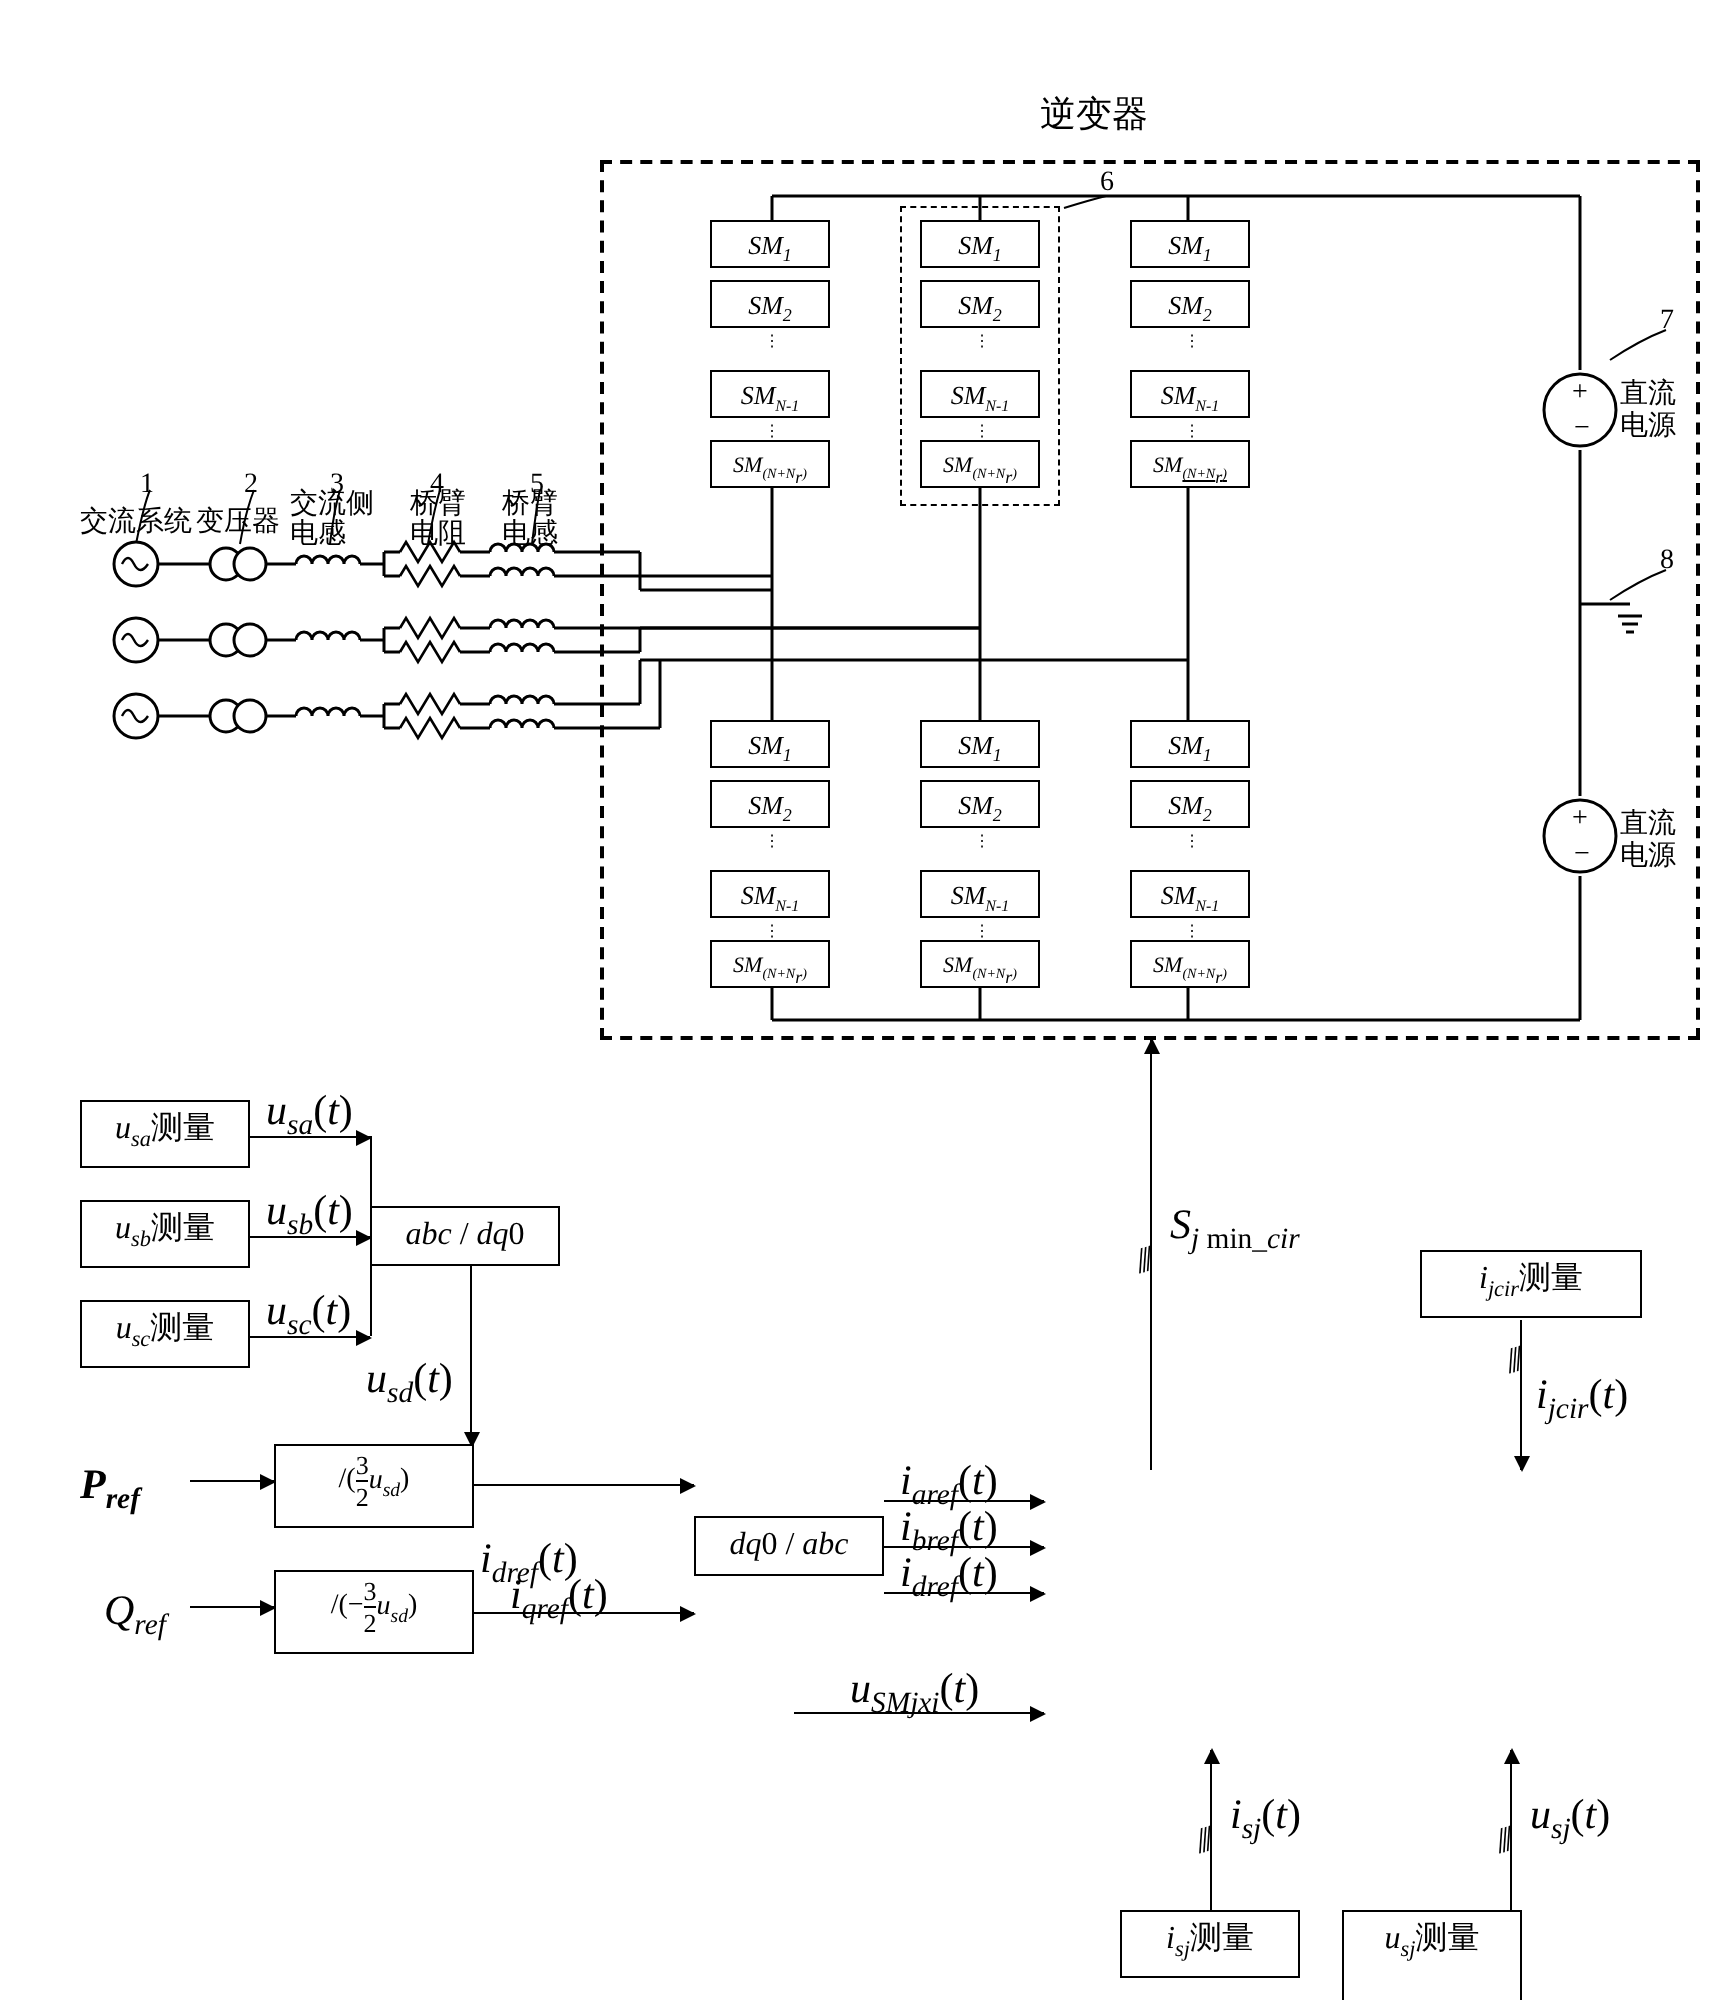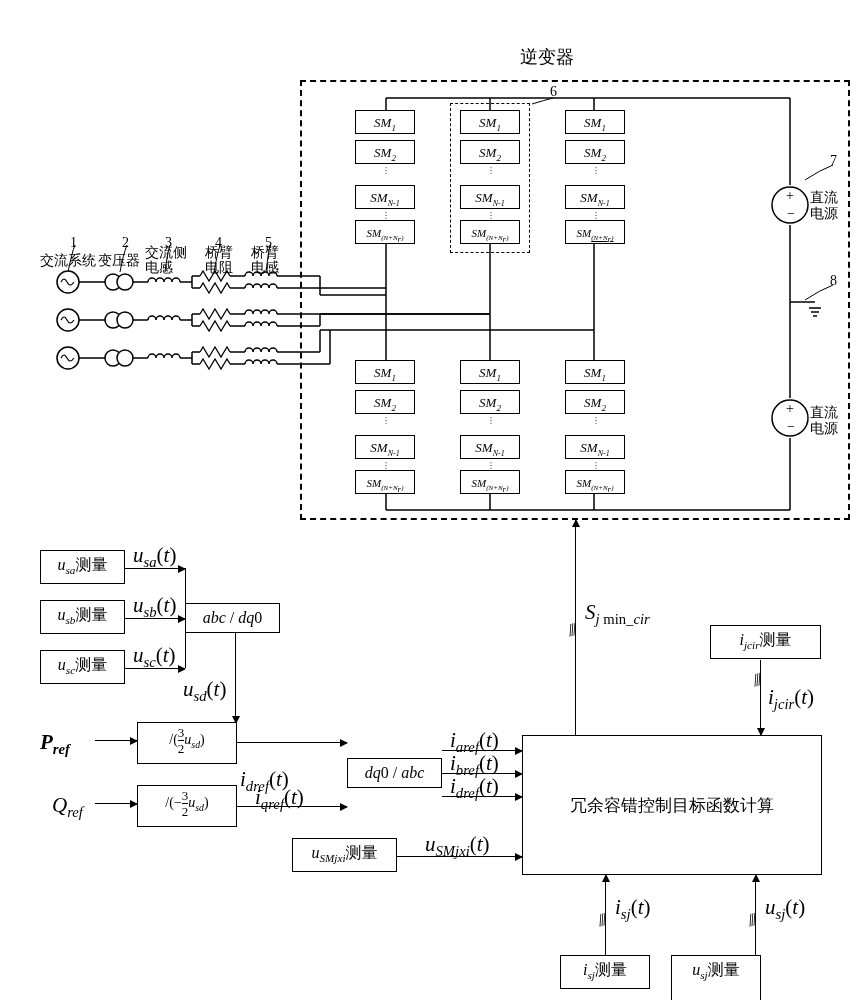--- a/index.html
+++ b/index.html
@@ -381,25 +381,23 @@
 
   <div class="fbox" style="top:738px; left:327px; width:95px; height:30px;"><span class="ital">dq</span>0 / <span class="ital">abc</span></div>
 
   <div class="hline arrow-r" style="top:730px; left:422px; width:80px;"></div>
   <div class="label" style="top:708px; left:430px;"><span class="ital">i<sub>aref</sub></span>(<span class="ital">t</span>)</div>
   <div class="hline arrow-r" style="top:753px; left:422px; width:80px;"></div>
   <div class="label" style="top:731px; left:430px;"><span class="ital">i<sub>bref</sub></span>(<span class="ital">t</span>)</div>
   <div class="hline arrow-r" style="top:776px; left:422px; width:80px;"></div>
   <div class="label" style="top:754px; left:430px;"><span class="ital">i<sub>dref</sub></span>(<span class="ital">t</span>)</div>
 
-  <div class="fbox" style="top:818px; left:272px; width:105px; height:34px; line-height:18px;"><span class="ital">u<sub>SMjxi</sub></span>测量</div>
   <div class="hline arrow-r" style="top:836px; left:377px; width:125px;"></div>
   <div class="label" style="top:812px; left:405px;"><span class="ital">u<sub>SMjxi</sub></span>(<span class="ital">t</span>)</div>
 
-  <div class="big-fbox" style="top:715px; left:502px; width:300px; height:140px;">冗余容错控制目标函数计算</div>
 
   <div class="vline arrow-u" style="top:500px; left:555px; height:215px;"></div>
   <div class="label" style="top:580px; left:565px;"><span class="ital">S<sub>j</sub></span><sub> min_<span class="ital">cir</span></sub></div>
   <div class="slash3" style="top:600px; left:548px;">///</div>
 
   <div class="fbox" style="top:605px; left:690px; width:111px; height:34px; line-height:18px;"><span class="ital">i<sub>jcir</sub></span>测量</div>
   <div class="vline arrow-d" style="top:640px; left:740px; height:75px;"></div>
   <div class="label" style="top:665px; left:748px;"><span class="ital">i<sub>jcir</sub></span>(<span class="ital">t</span>)</div>
   <div class="slash3" style="top:650px; left:733px;">///</div>
 

